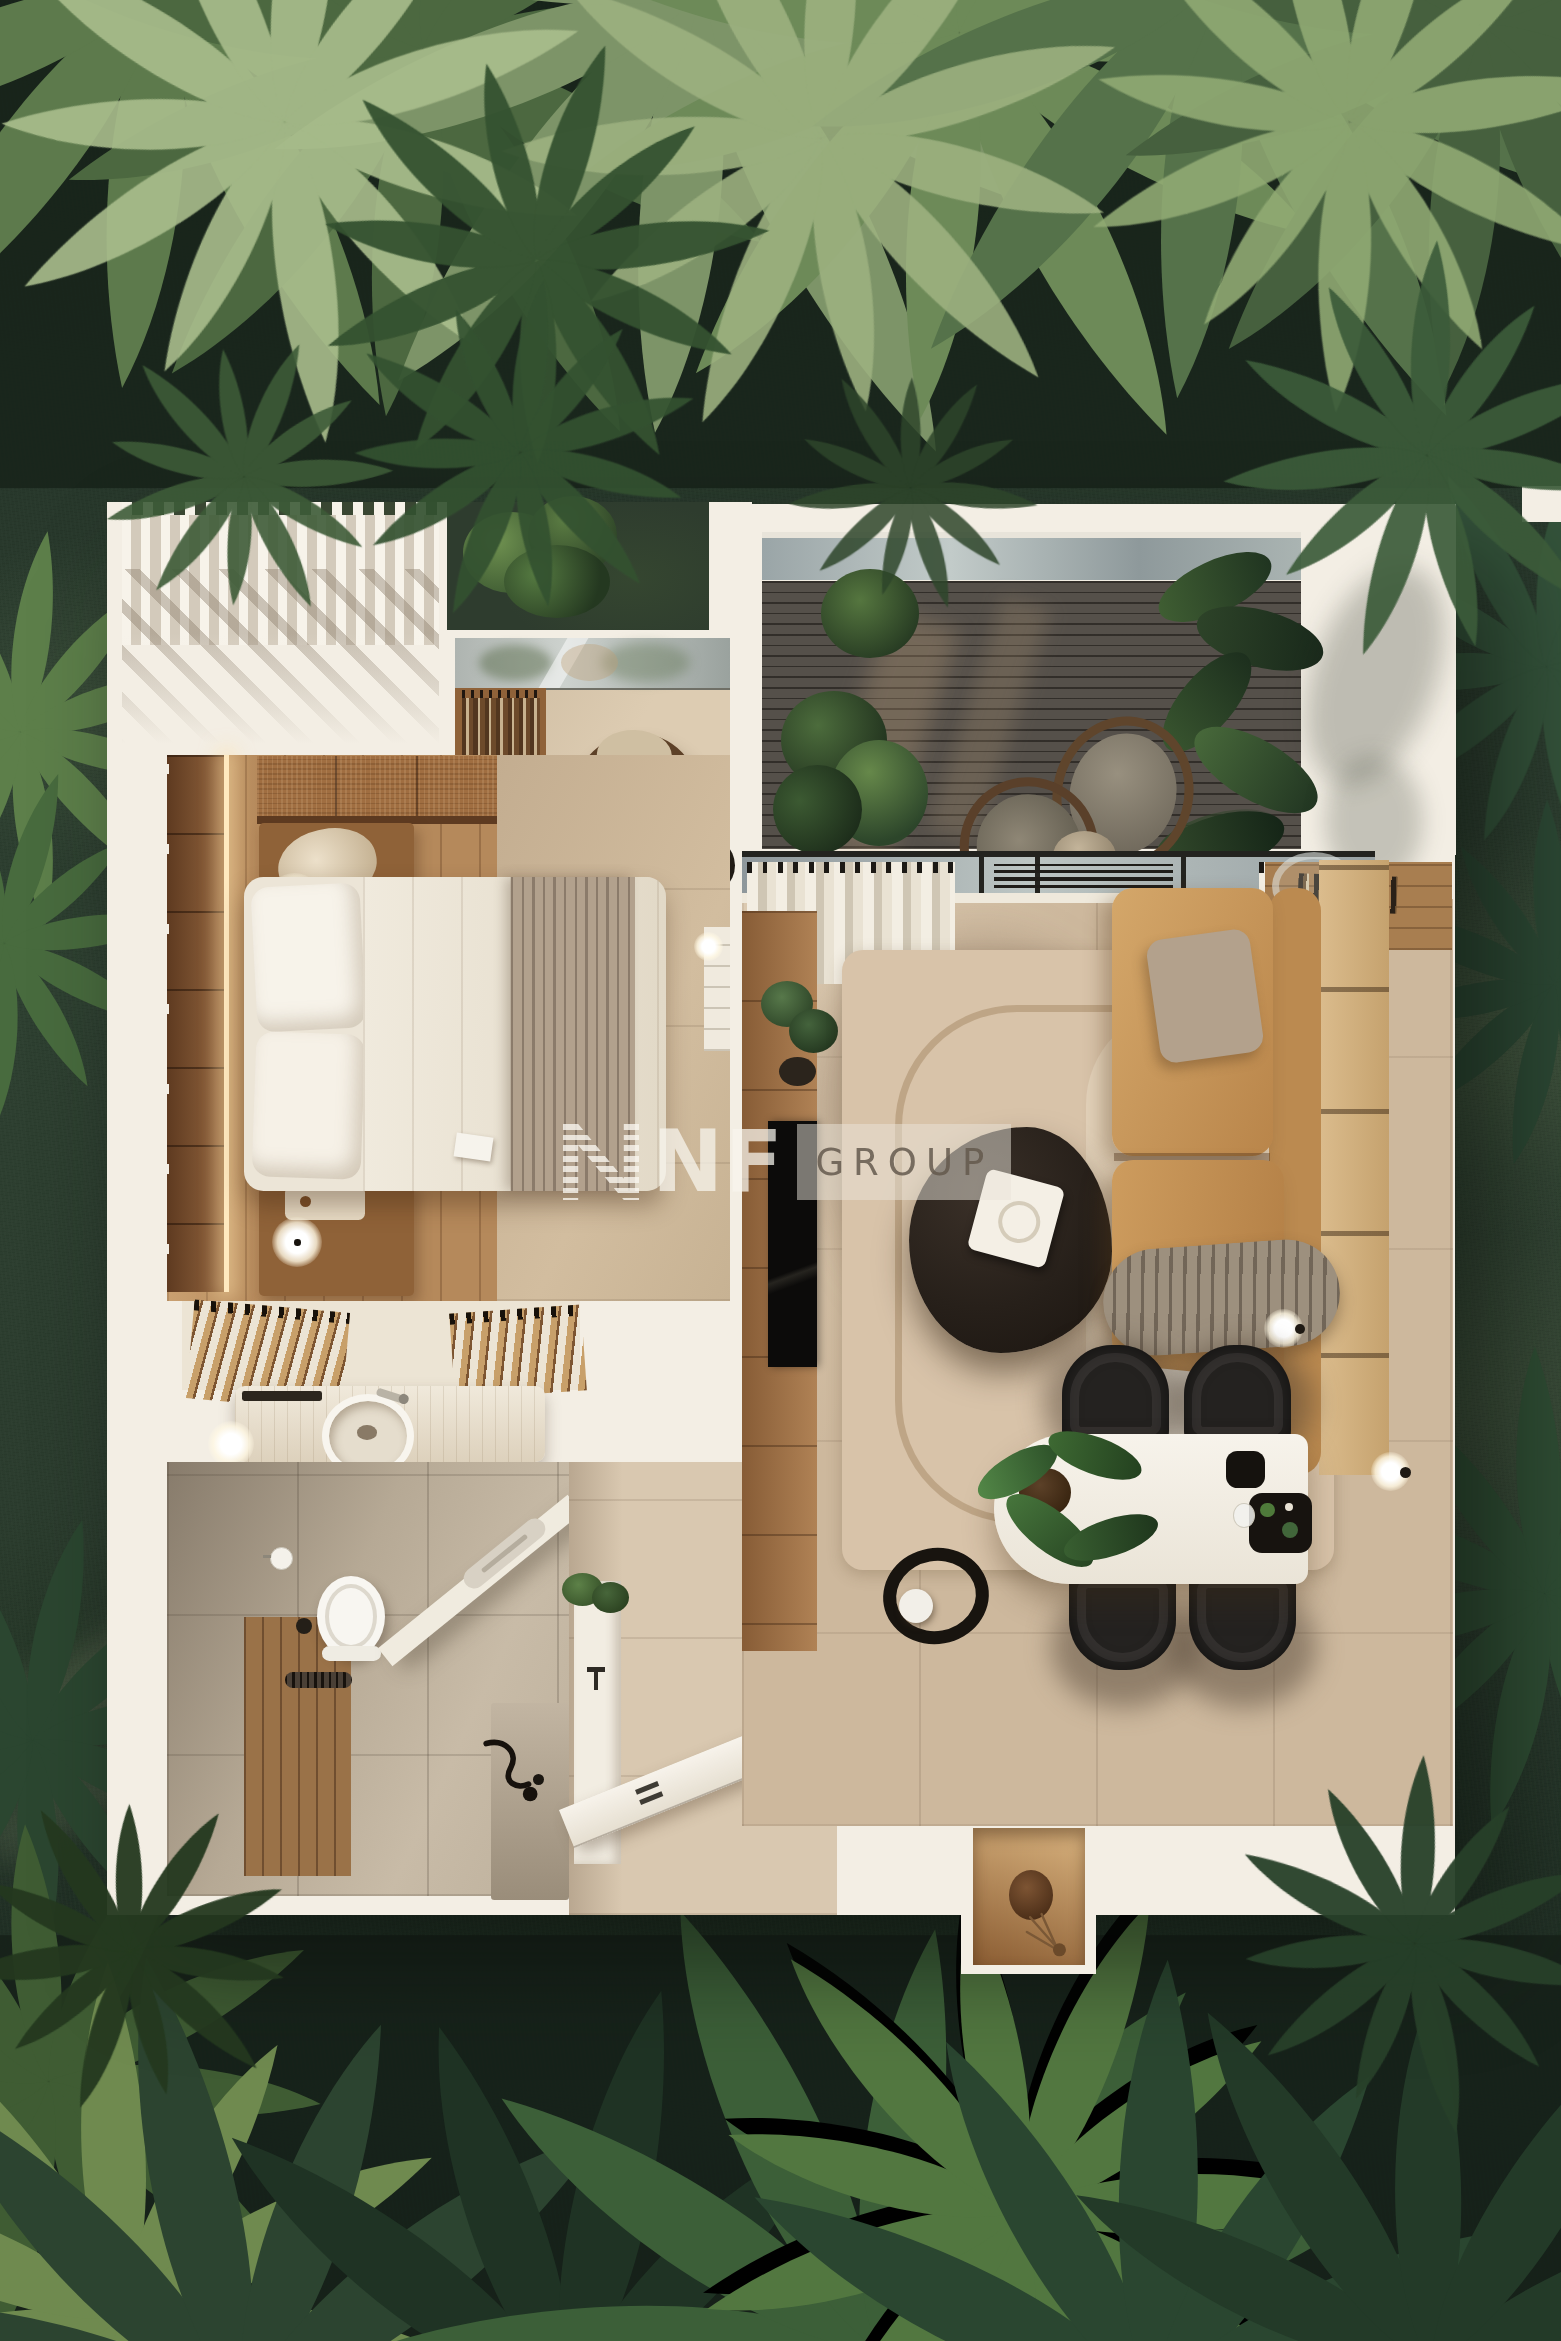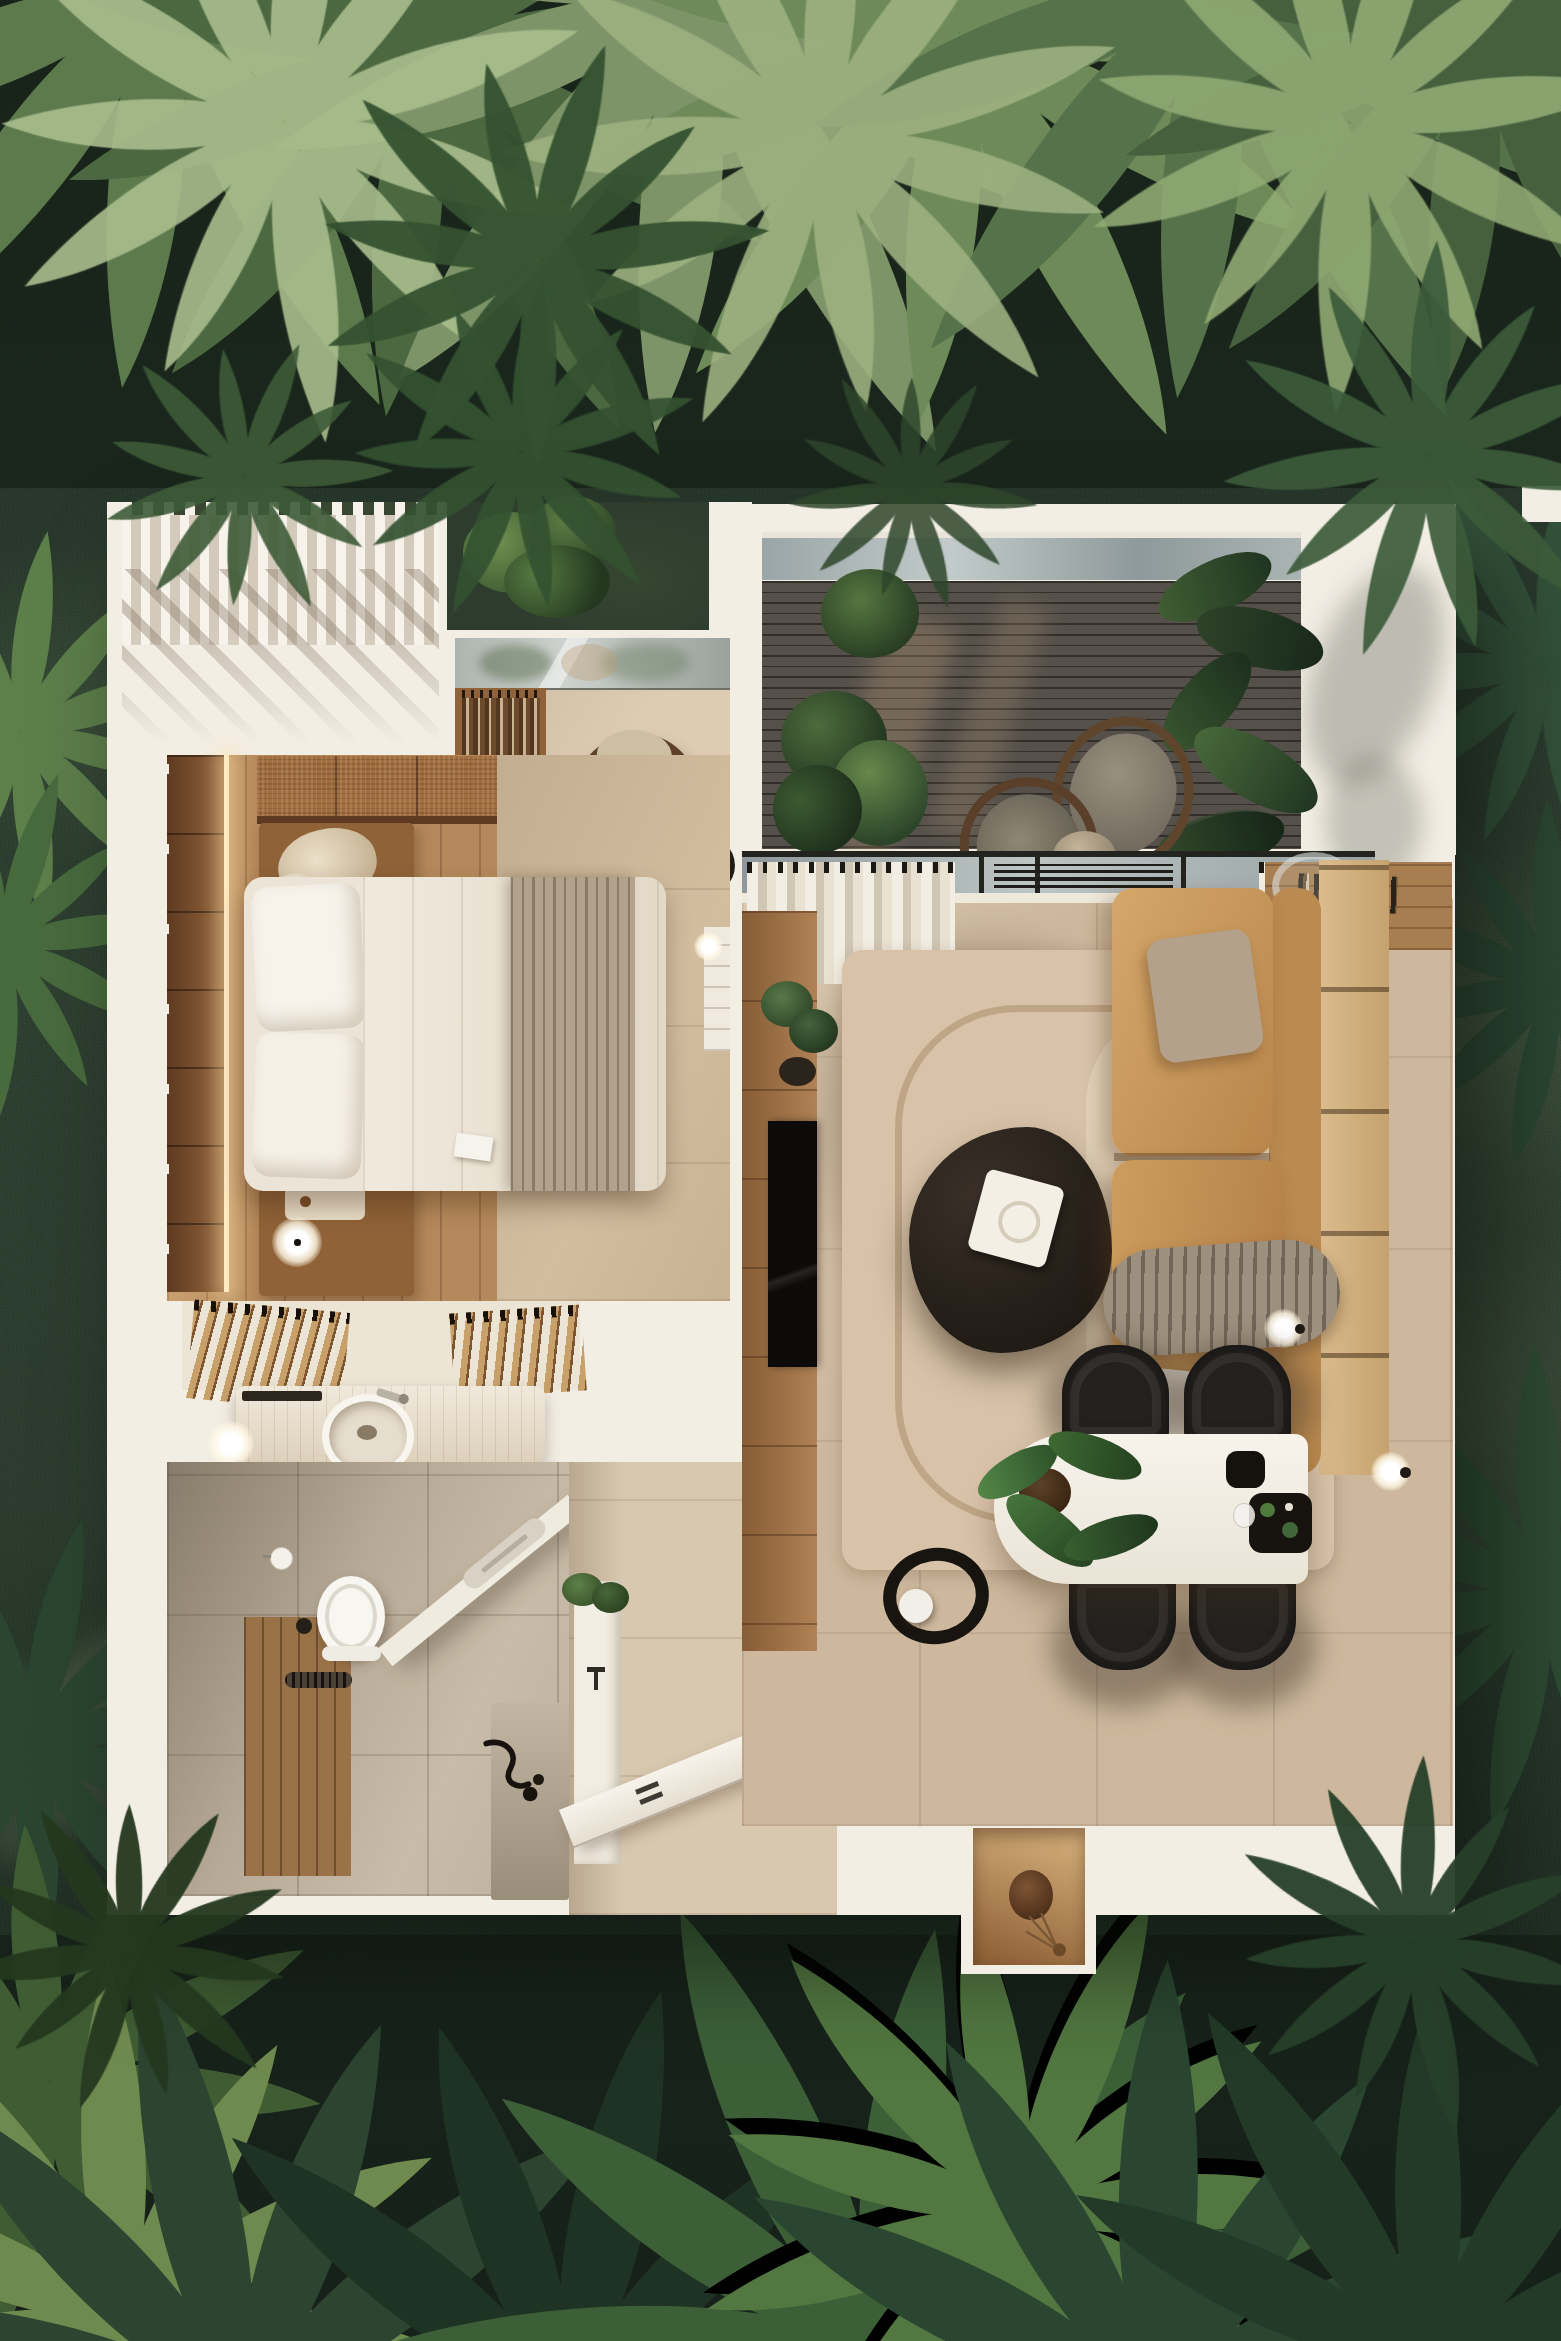--- a/index.html
+++ b/index.html
@@ -358,15 +358,22 @@
 
   <svg class="a" style="left:0;top:0" width="1561" height="2342" viewBox="0 0 1920 2880">
     <use href="#palm" transform="translate(640,556) scale(.85) rotate(150)" fill="#32502f" opacity=".92"></use>
     <use href="#palm" transform="translate(300,586) scale(.7) rotate(165)" fill="#3c5a36" opacity=".9"></use>
     <use href="#palm" transform="translate(1120,600) scale(.6) rotate(175)" fill="#2c4429" opacity=".85"></use>
     <use href="#palm" transform="translate(1755,560) scale(1.0) rotate(210)" fill="#3a5a38" opacity=".92"></use>
     <use href="#palm" transform="translate(160,2400) scale(.8) rotate(-20)" fill="#22371d" opacity=".95"></use>
     <use href="#palm" transform="translate(1740,2390) scale(.9) rotate(15)" fill="#263f28" opacity=".95"></use>
   </svg>
 
+  <div class="a wm" style="left:563px;top:1124px;">
+    <div class="wm-mark"></div>
+    <div class="wm-nf">NF</div>
+    <div class="wm-box">
+      <span>GROUP</span>
+    </div>
+  </div>
 
 </div>
 
 
 </body></html>

